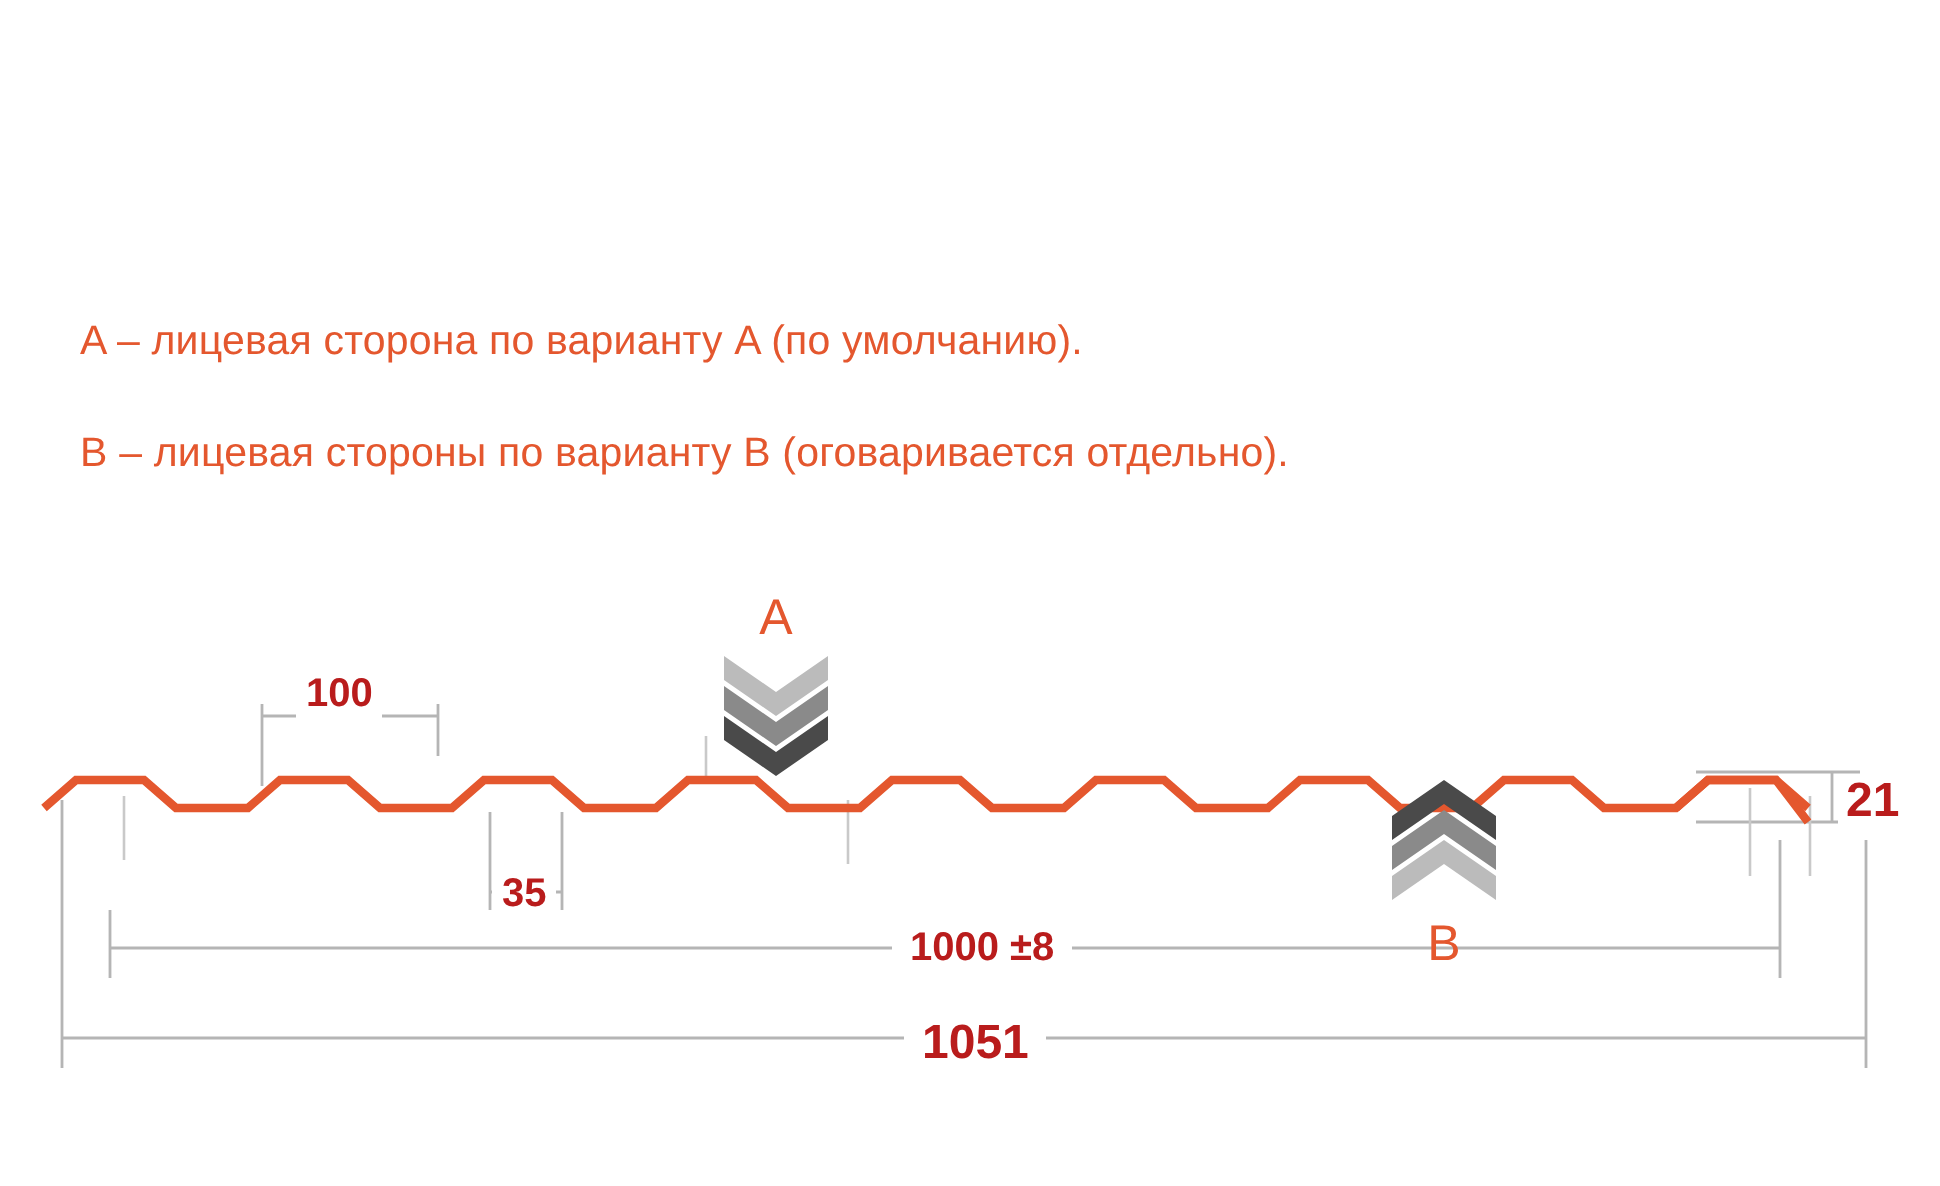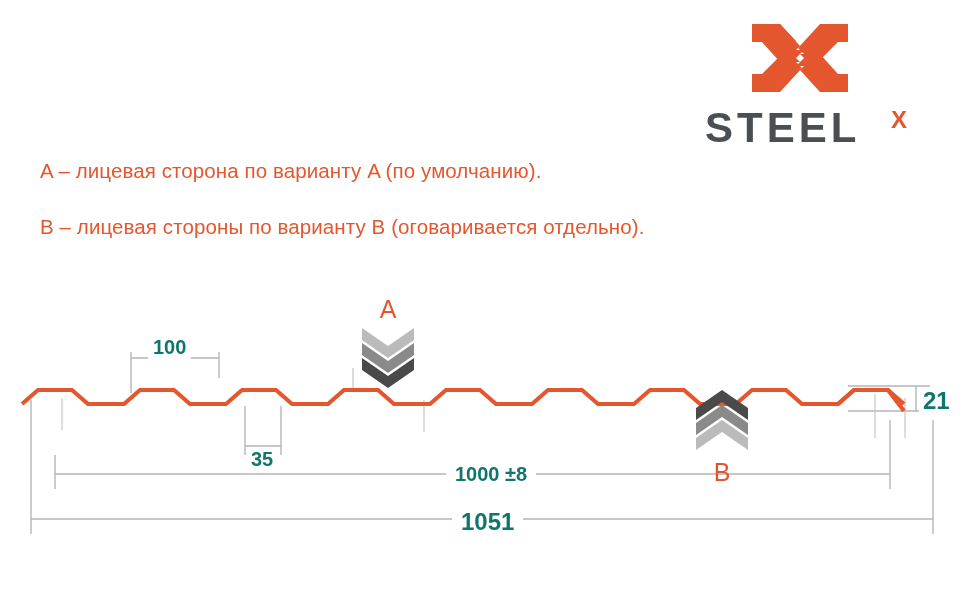--- a/index.html
+++ b/index.html
@@ -70,60 +70,38 @@
     font-family: "Liberation Sans", sans-serif;
     text-align: center;
     width: 40px;
   }
   #marker-a-letter { left: 368px; top: 295px; }
   #marker-b-letter { left: 702px; top: 458px; }
 
   
   .dim-text {
     position: absolute;
-    color: #0f766e;
+    color: #b91c1c;
     font-family: "Liberation Sans", sans-serif;
     font-weight: bold;
     background: #ffffff;
     text-align: center;
     white-space: nowrap;
   }
   #dim-100 { left: 148px; top: 336px; font-size: 20px; padding: 0 5px; }
-  #dim-35  { left: 246px; top: 436px; font-size: 20px; padding: 0 5px; margin-top: 12px; }
+  #dim-35  { left: 246px; top: 436px; font-size: 20px; padding: 0 5px; }
   #dim-21  { left: 919px; top: 387px; font-size: 24px; padding: 0 4px; }
   #dim-1000 { left: 446px; top: 463px; font-size: 20px; padding: 0 9px; }
   #dim-1051 { left: 452px; top: 508px; font-size: 24px; padding: 0 9px; }
 </style>
 </head>
 <body>
 
 <div id="page">
 
-  <div id="logo-block">
-
-    <svg id="logo-mark" viewBox="0 0 100 80">
-      <path fill="#E4572E" d="
-        M 2,6 L 30,6 L 50,28 L 42,36 L 50,44 L 30,44 L 12,24 L 2,24 Z"></path>
-      <path fill="#E4572E" d="
-        M 2,6 L 30,6 L 46,23 L 34,34 L 18,18 L 2,18 Z"></path>
-      <path fill="#E4572E" d="
-        M 98,6 L 70,6 L 48,30 L 56,38 L 46,48 L 64,48 L 88,24 L 98,24 Z"></path>
-      <path fill="#E4572E" d="
-        M 2,74 L 30,74 L 52,50 L 44,42 L 54,32 L 36,32 L 12,56 L 2,56 Z"></path>
-      <path fill="#E4572E" d="
-        M 98,74 L 70,74 L 50,52 L 58,44 L 50,36 L 70,36 L 88,56 L 98,56 Z"></path>
-      <path fill="#ffffff" d="
-        M 40,28 L 52,16 L 62,26 L 50,38 Z" opacity="0"></path>
-    </svg>
-
-    <svg id="logo-wordmark" viewBox="0 0 228 44">
-      <text x="0" y="36" font-family="Liberation Sans, sans-serif" font-size="42" font-weight="bold" letter-spacing="4" fill="#4A4F54">STEEL</text>
-      <text x="186" y="22" font-family="Liberation Sans, sans-serif" font-size="24" font-weight="bold" fill="#E4572E">X</text>
-    </svg>
-  </div>
 
   <div class="note-line" id="note-a">A – лицевая сторона по варианту A (по умолчанию).</div>
   <div class="note-line" id="note-b">B – лицевая стороны по варианту B (оговаривается отдельно).</div>
 
   <svg id="drawing" viewBox="0 0 970 593">
 
     <g stroke="#b5b5b5" stroke-width="1.4">
       <line x1="131" y1="352" x2="131" y2="393"></line>
       <line x1="219" y1="352" x2="219" y2="378"></line>
       <line x1="131" y1="358" x2="219" y2="358"></line>

